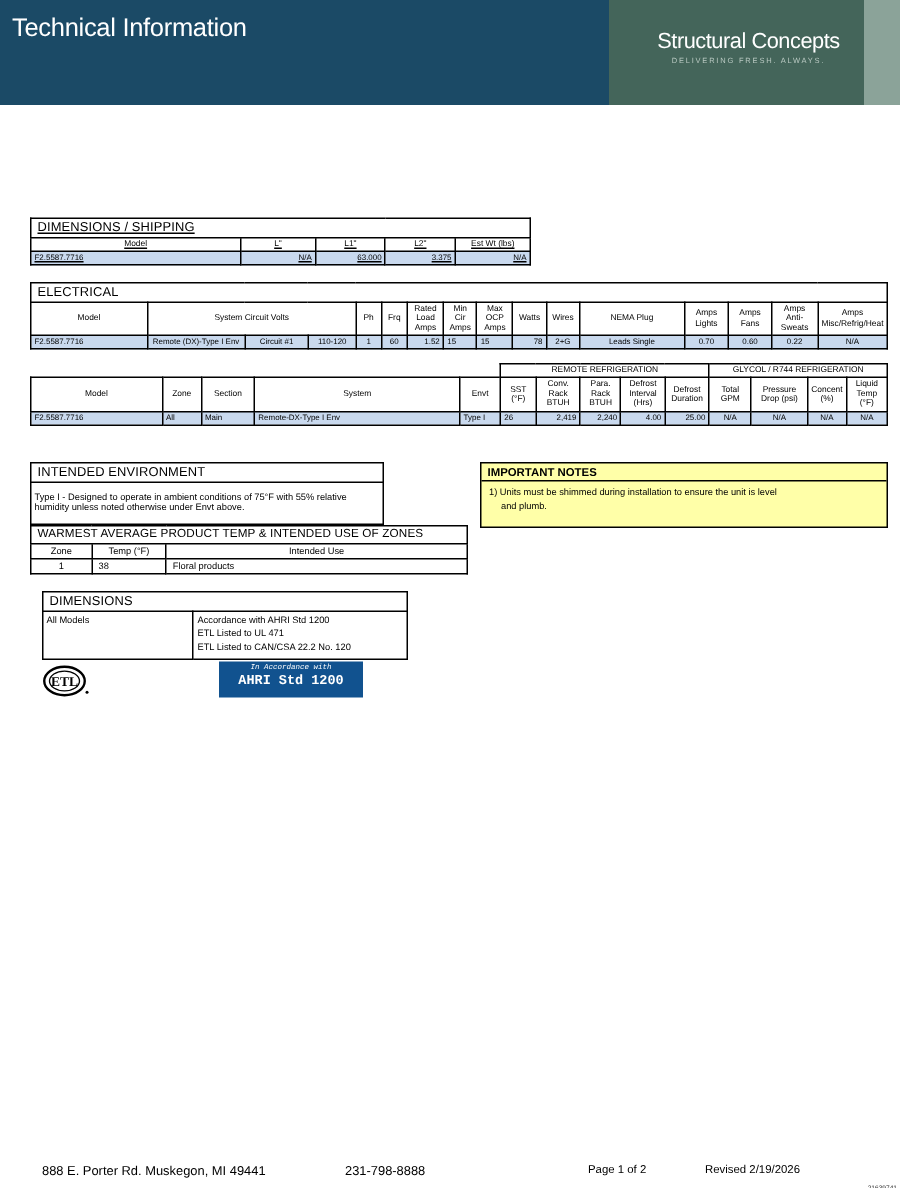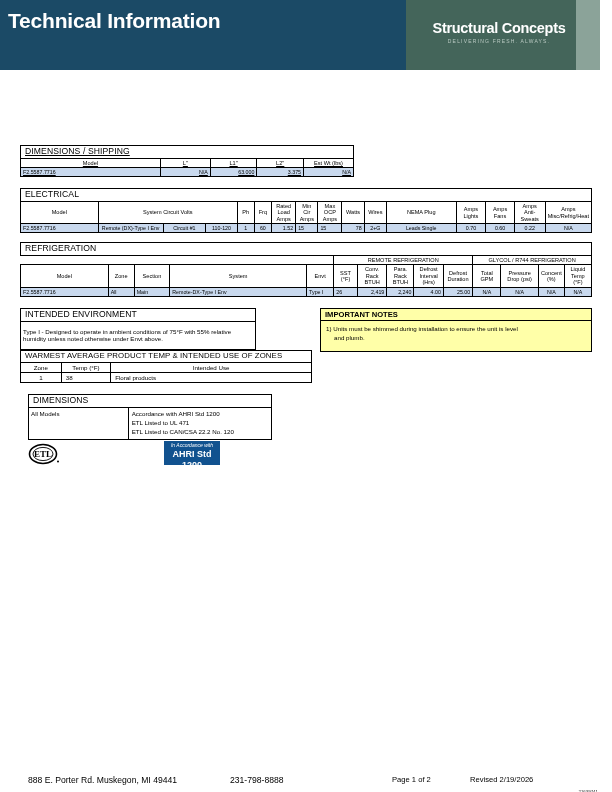--- a/index.html
+++ b/index.html
@@ -27,31 +27,31 @@
   .header-green-lt {
     position: absolute; left: 576px; top: 0; width: 24px; height: 70px;
     background: #8ba399;
   }
   .header-white-edge {
     position: absolute; left: 600px; top: 0; width: 12px; height: 70px;
     background: #ffffff;
   }
   .title {
     position: absolute; left: 8px; top: 9px;
-    font-size: 21px; font-weight: bold; color: #ffffff;
+    font-size: 17px; font-weight: normal; color: #ffffff;
     letter-spacing: -0.2px;
   }
   .subtitle {
     position: absolute; left: 9px; top: 37px;
     font-size: 8.2px; color: #ffffff; letter-spacing: 0.15px;
   }
   .brand {
     position: absolute; left: 424px; top: 20px; width: 150px;
     text-align: center;
-    font-size: 14.5px; font-weight: bold; color: #ffffff;
+    font-size: 14.5px; font-weight: normal; color: #ffffff;
     letter-spacing: -0.3px;
   }
   .brand-tag {
     position: absolute; left: 424px; top: 38px; width: 150px;
     text-align: center;
     font-size: 5px; color: #b9c9c2; letter-spacing: 1.2px;
   }
 
   
   .sheet { position: relative; width: 612px; }
@@ -91,24 +91,24 @@
   }
   .notes-body { font-size: 6.2px; padding: 3px 5px; line-height: 1.5; }
   .notes-body .indent { padding-left: 8px; display: block; }
 
   
   .etl {
     position: absolute; left: 28px; top: 373px;
     width: 34px; height: 22px;
   }
   .ahri-badge {
-    position: absolute; left: 164px; top: 371px;
-    width: 56px; height: 24px;
+    position: absolute; left: 146px; top: 371px;
+    width: 96px; height: 24px;
     background: #11528f; color: #ffffff;
-    text-align: center; padding-top: 2px;
+    text-align: center; padding-top: 2px; font-family: Liberation Mono, monospace;
   }
   .ahri-badge .l1 { font-size: 5px; font-style: italic; line-height: 1.1; }
   .ahri-badge .l2 { font-size: 9px; font-weight: bold; line-height: 1.3; }
 
   
   .footer { position: absolute; left: 0; top: 705px; width: 612px; }
   .footer .addr { position: absolute; left: 28px; top: 0; font-size: 8.6px; }
   .footer .phone { position: absolute; left: 230px; top: 0; font-size: 8.6px; }
   .footer .page { position: absolute; left: 392px; top: 0; font-size: 7.6px; }
   .footer .rev { position: absolute; left: 470px; top: 0; font-size: 7.6px; }
@@ -237,23 +237,20 @@
           <col style="width:5.2%">
           <col style="width:4.8%">
           <col style="width:5.2%">
           <col style="width:5.2%">
         <col style="width:5.0%">
           <col style="width:6.6%">
           <col style="width:4.6%">
           <col style="width:4.8%">
       </colgroup>
       <tbody>
-          <tr>
-        <td class="sect-title" colspan="14">REFRIGERATION</td>
-      </tr>
       <tr>
         <td style="border:none"></td>
         <td style="border:none"></td>
         <td style="border:none"></td>
         <td style="border:none"></td>
         <td style="border:none"></td>
         <th class="colh" colspan="5">REMOTE REFRIGERATION</th>
         <th class="colh" colspan="4">GLYCOL / R744 REFRIGERATION</th>
       </tr>
       <tr>

